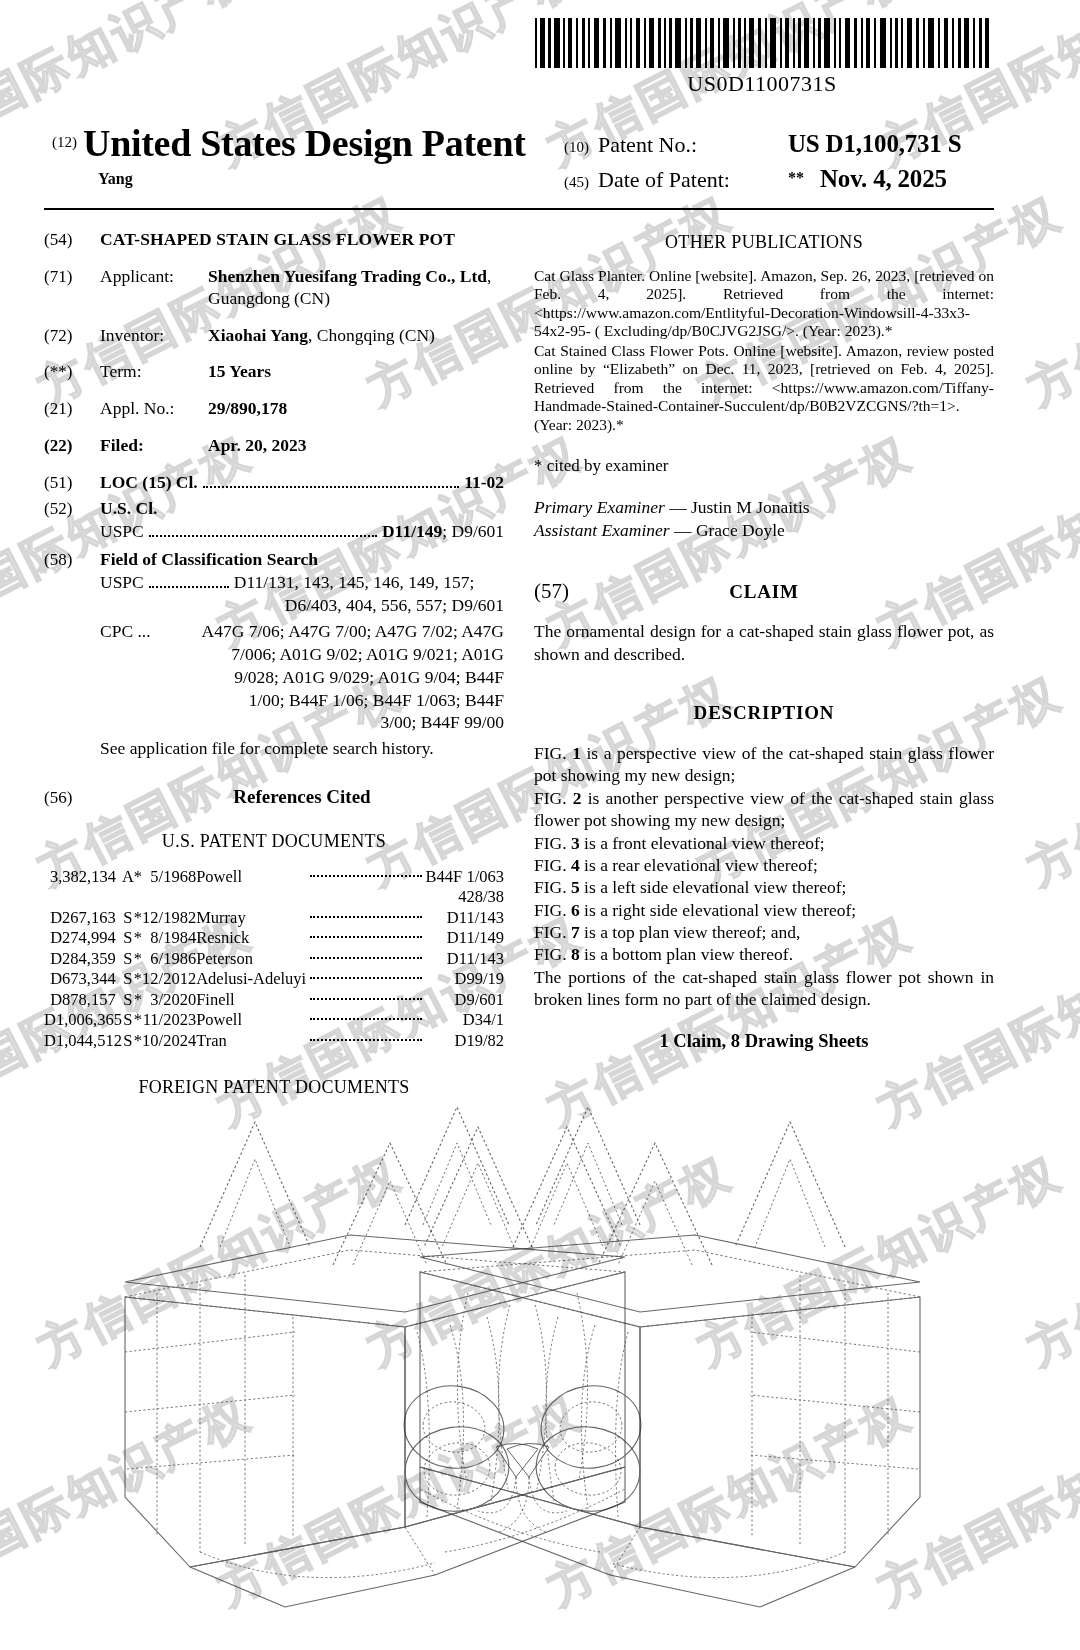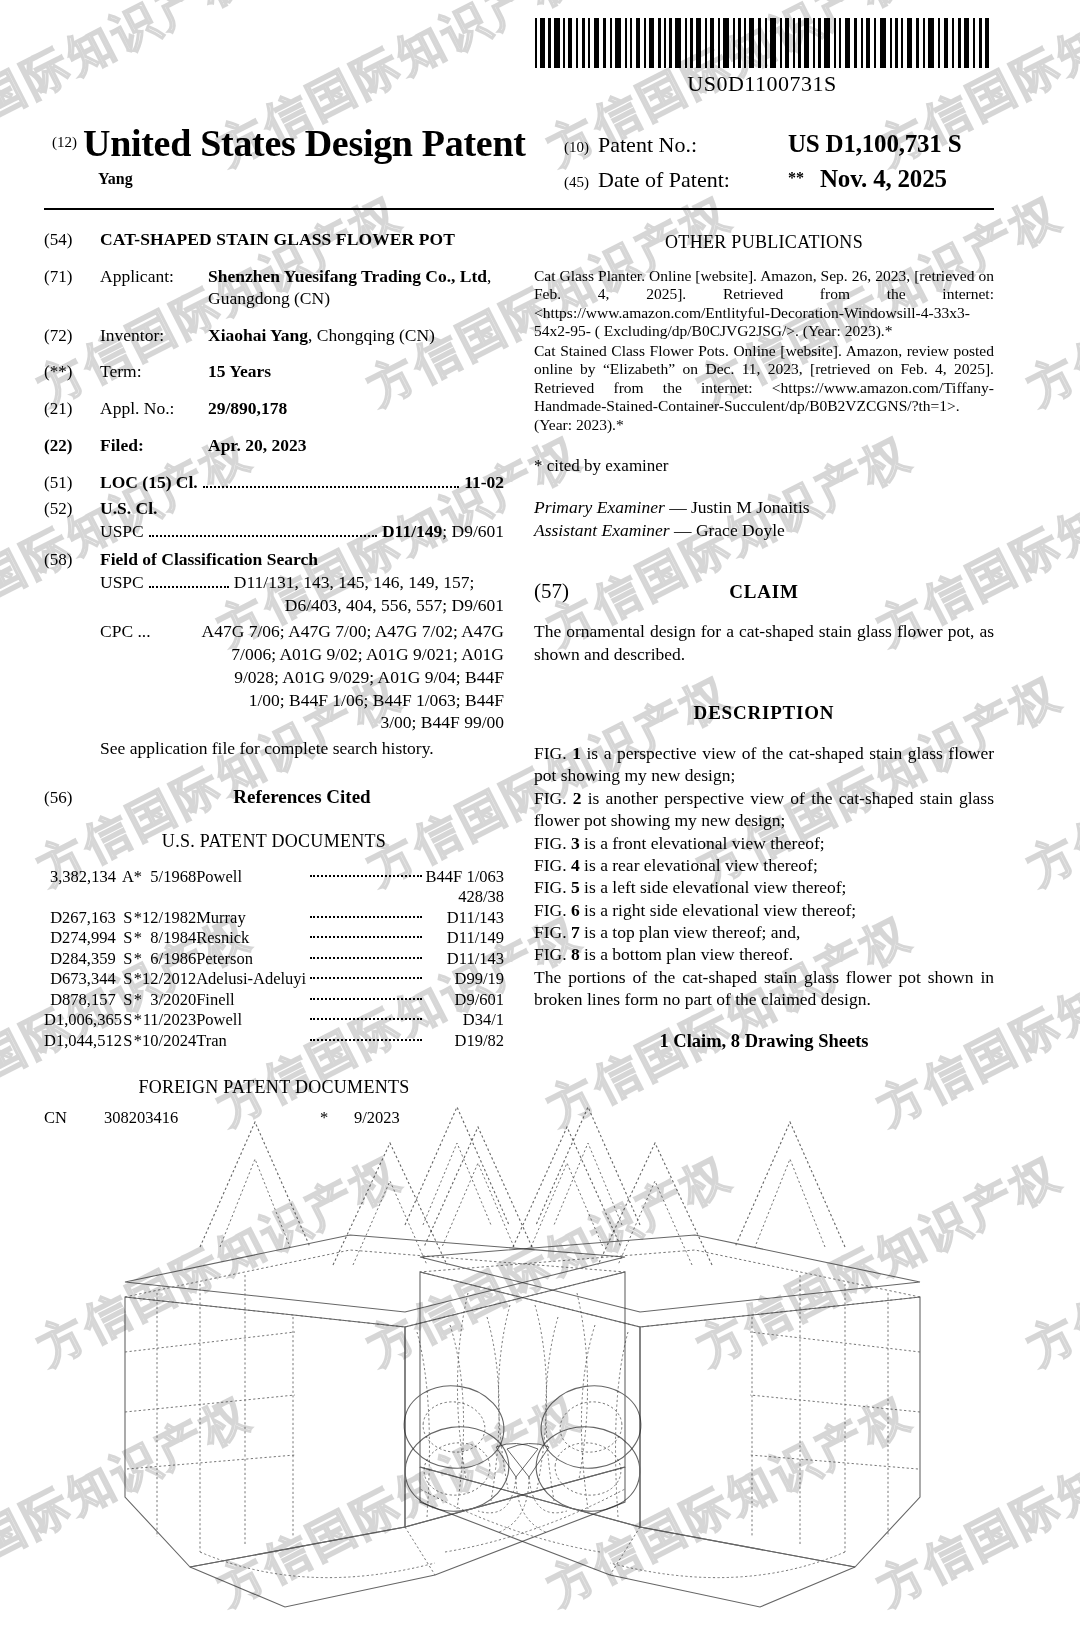--- a/index.html
+++ b/index.html
@@ -608,30 +608,20 @@
             <td class="r-dots">
               <span></span>
             </td>
             <td class="r-cls">D19/82</td>
           </tr>
         </tbody>
     </table>
 
     <div class="refs-head" style="margin-top:26px;margin-bottom:8px;">FOREIGN PATENT DOCUMENTS</div>
 
-    <table class="foreign">
-      <tbody id="foreign-docs-body">
-          <tr>
-            <td class="f-cc">CN</td>
-            <td class="f-no">308203416</td>
-            <td class="f-st">*</td>
-            <td class="f-dt">9/2023</td>
-          </tr>
-        </tbody>
-    </table>
   </div>
 
   <div id="col-right">
 
     <div class="sec-head-center" style="margin-top:4px;">OTHER PUBLICATIONS</div>
 
     <div id="publications-list">
         <div class="pub-para">Cat Glass Planter. Online [website]. Amazon, Sep. 26, 2023, [retrieved on Feb. 4, 2025]. Retrieved from the internet: &lt;https://www.amazon.com/Entlityful-Decoration-Windowsill-4-33x3-54x2-95- ( Excluding/dp/B0CJVG2JSG/&gt;. (Year: 2023).*</div>
         <div class="pub-para">Cat Stained Class Flower Pots. Online [website]. Amazon, review posted online by “Elizabeth” on Dec. 11, 2023, [retrieved on Feb. 4, 2025]. Retrieved from the internet: &lt;https://www.amazon.com/Tiffany-Handmade-Stained-Container-Succulent/dp/B0B2VZCGNS/?th=1&gt;. (Year: 2023).*</div>
       </div>

